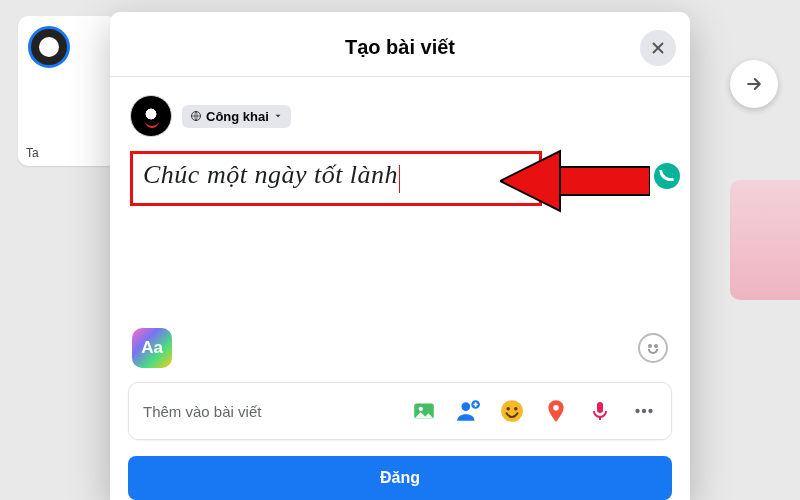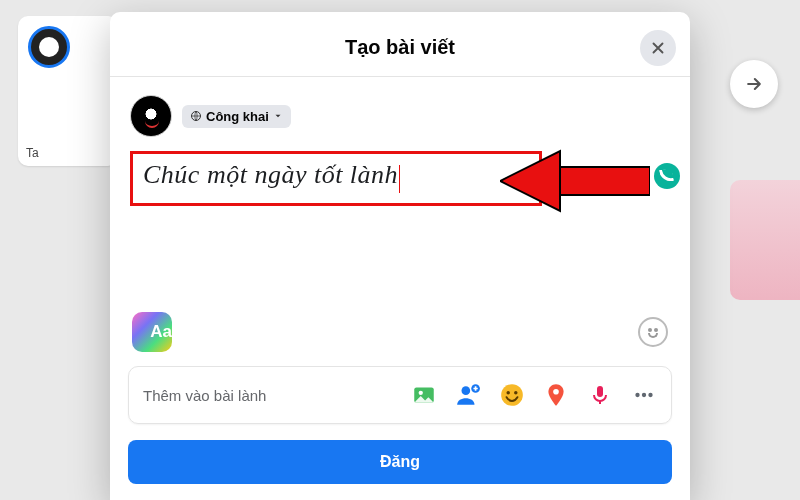--- a/index.html
+++ b/index.html
@@ -182,21 +182,21 @@
   .format-row {
     display:flex;
     align-items:center;
     justify-content:space-between;
     padding: 0 22px 14px 22px;
   }
   .aa-btn {
     width: 40px; height: 40px;
     border-radius: 10px;
     background: linear-gradient(135deg,#ff6ec4,#7873f5,#4ade80,#facc15);
-    display:flex;align-items:center;justify-content:flex-end;
+    display:flex;align-items:center;justify-content:center;
     color:#fff; font-weight:700; font-size:17px;
     cursor:pointer;
   }
   .emoji-btn {
     width:30px; height:30px;
     border:2px solid #bbb;
     border-radius:50%;
     display:flex;align-items:center;justify-content:center;
     color:#888;
     cursor:pointer;
@@ -225,21 +225,21 @@
     color: #65676b;
     font-weight:500;
   }
   .attach-icons {
     display:flex;
     align-items:center;
     gap: 18px;
   }
   .ic { width:26px; height:26px; cursor:pointer; display:flex;align-items:center;justify-content:center;}
   .post-btn {
-    margin: 0 18px 16px 18px;
+    margin: 0 18px 0 18px;
     height: 44px;
     background:#1877f2;
     border-radius: 8px;
     display:flex;align-items:center;justify-content:center;
     color:#fff;
     font-weight:600;
     font-size:16px;
     cursor:pointer;
   }
 </style>
@@ -306,21 +306,21 @@
     <div class="format-row">
       <div class="aa-btn">
         <span>Aa</span>
       </div>
       <div class="emoji-btn">
         <span class="emoji-mouth"></span>
       </div>
     </div>
 
     <div class="attach-row">
-      <div class="attach-label">Thêm vào bài lành</div>
+      <div class="attach-label">Thêm vào bài viết</div>
       <div class="attach-icons">
         <div class="ic">
           <svg width="26" height="26" viewBox="0 0 24 24">
               <rect x="3" y="5" width="18" height="14" rx="2" fill="#45bd62"></rect>
               <circle cx="9" cy="10" r="2" fill="#fff"></circle>
               <path d="M4 18l5-5 4 4 3-3 4 4v1H4z" fill="#fff" opacity="0.9"></path>
             </svg>
         </div>
         <div class="ic">
           <svg width="26" height="26" viewBox="0 0 24 24">

